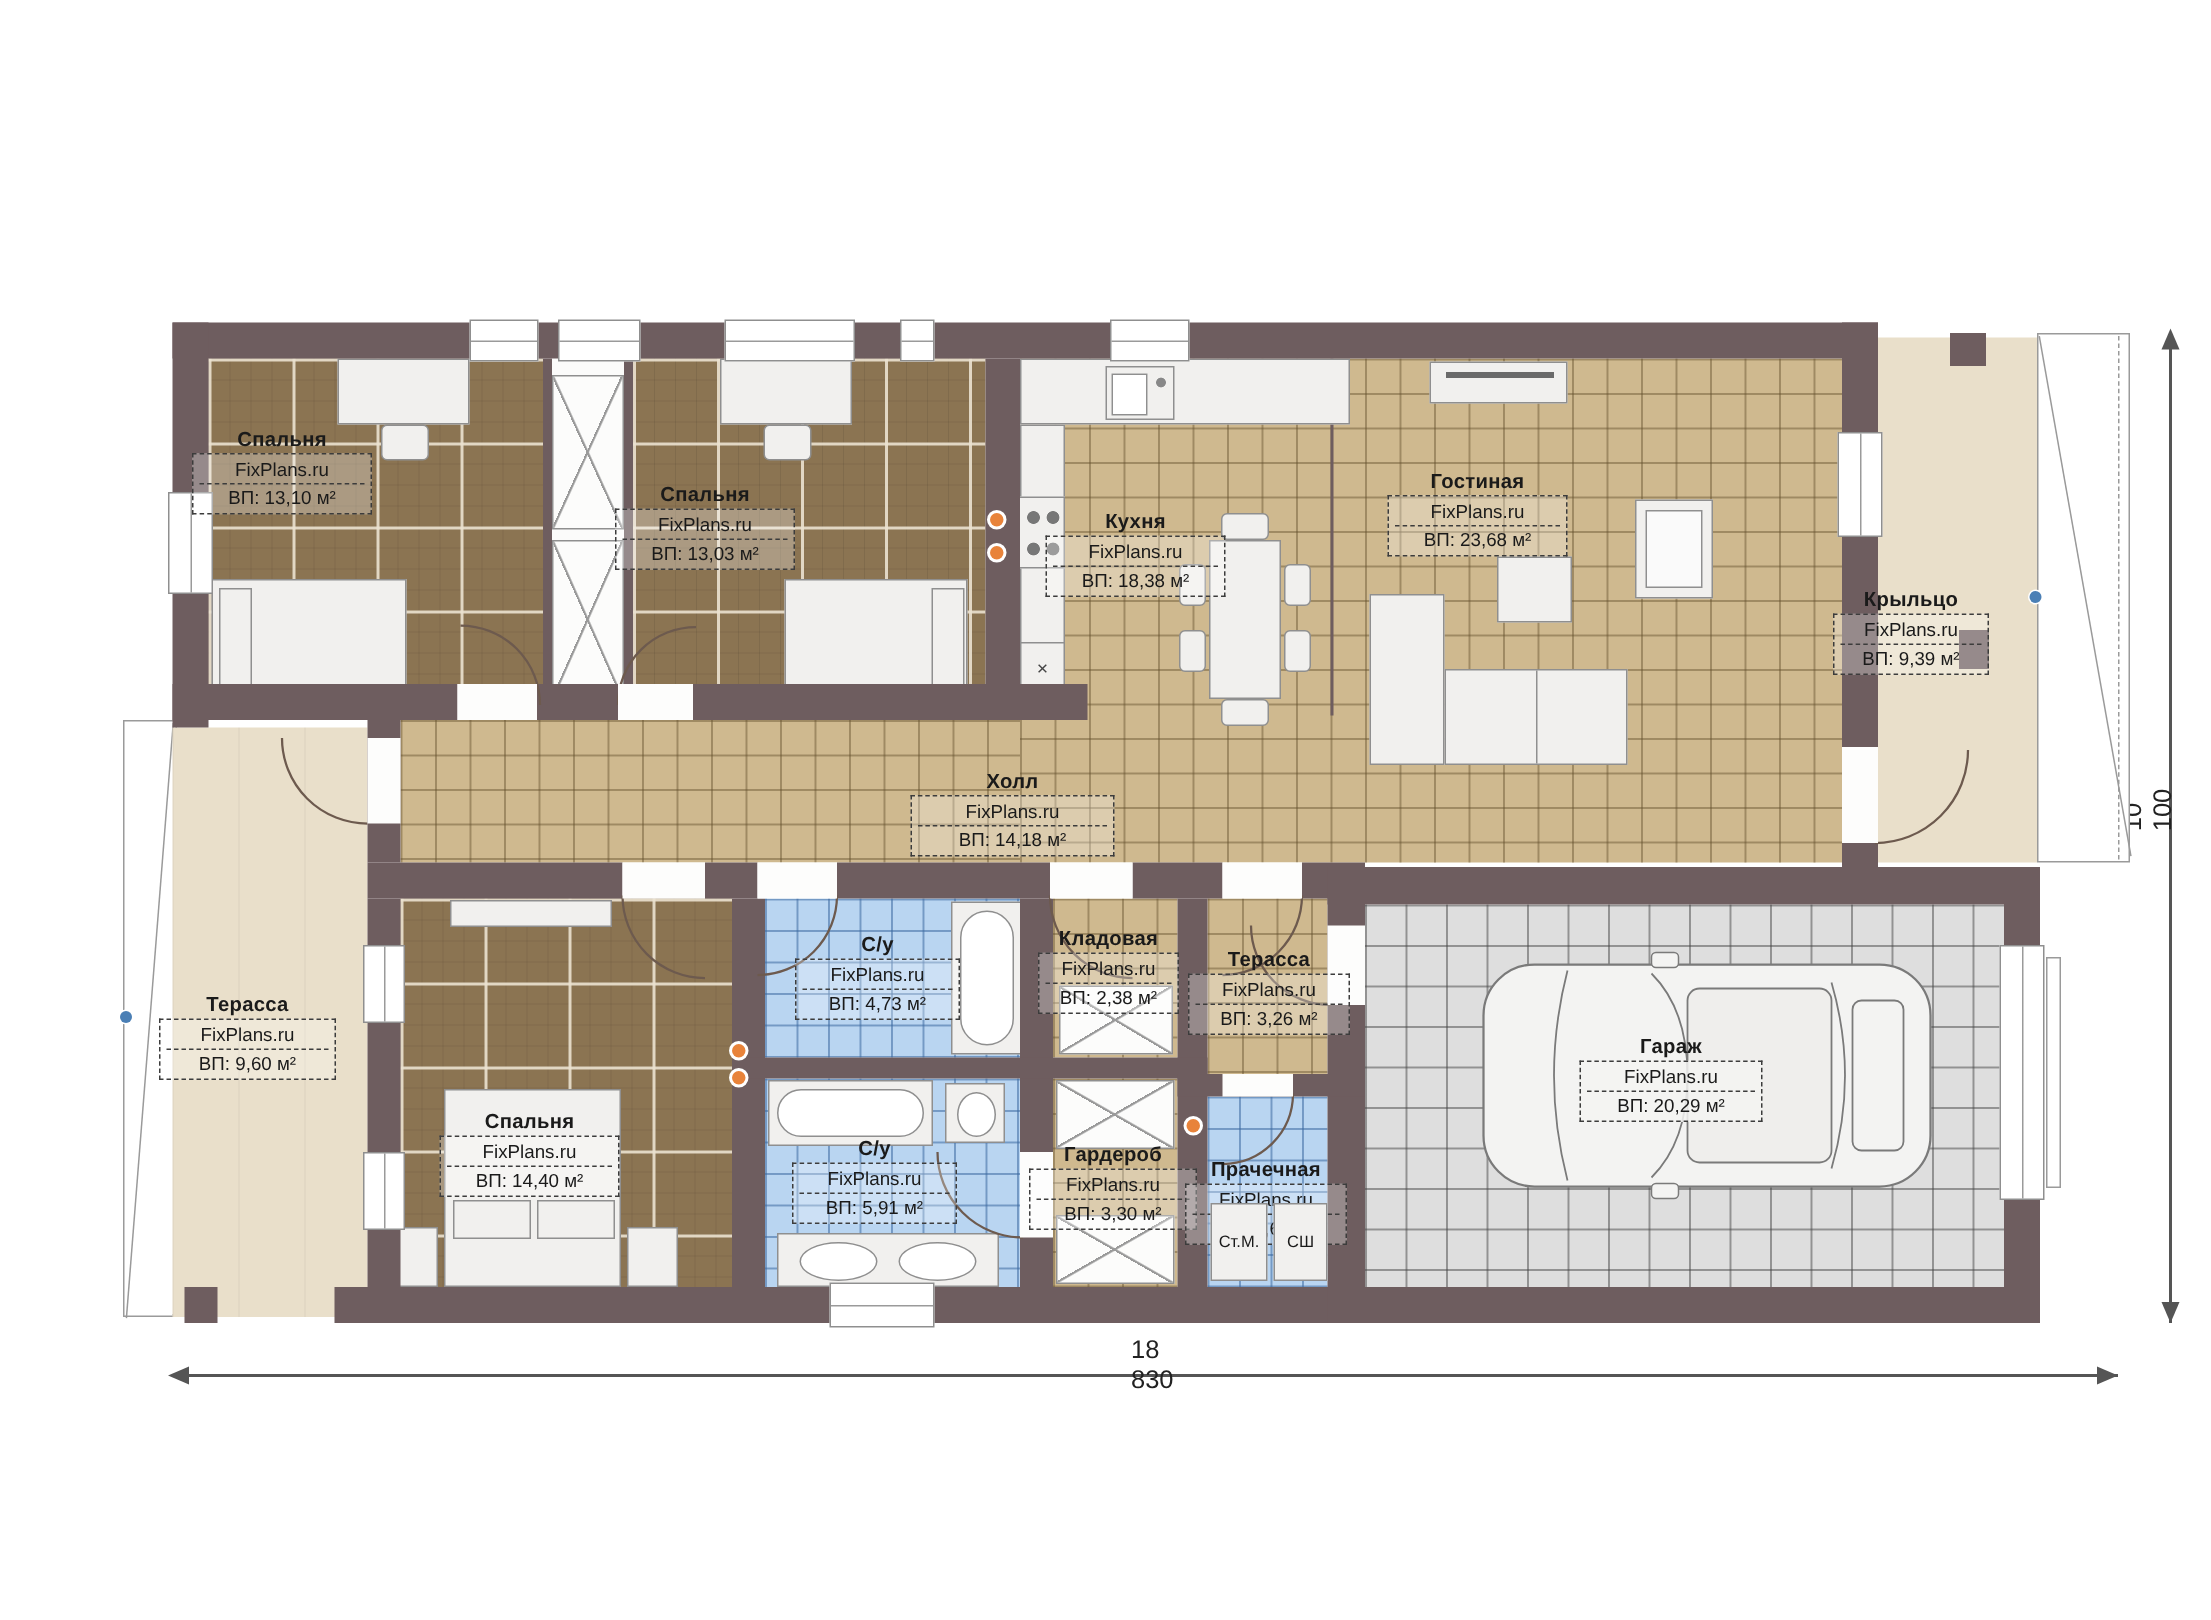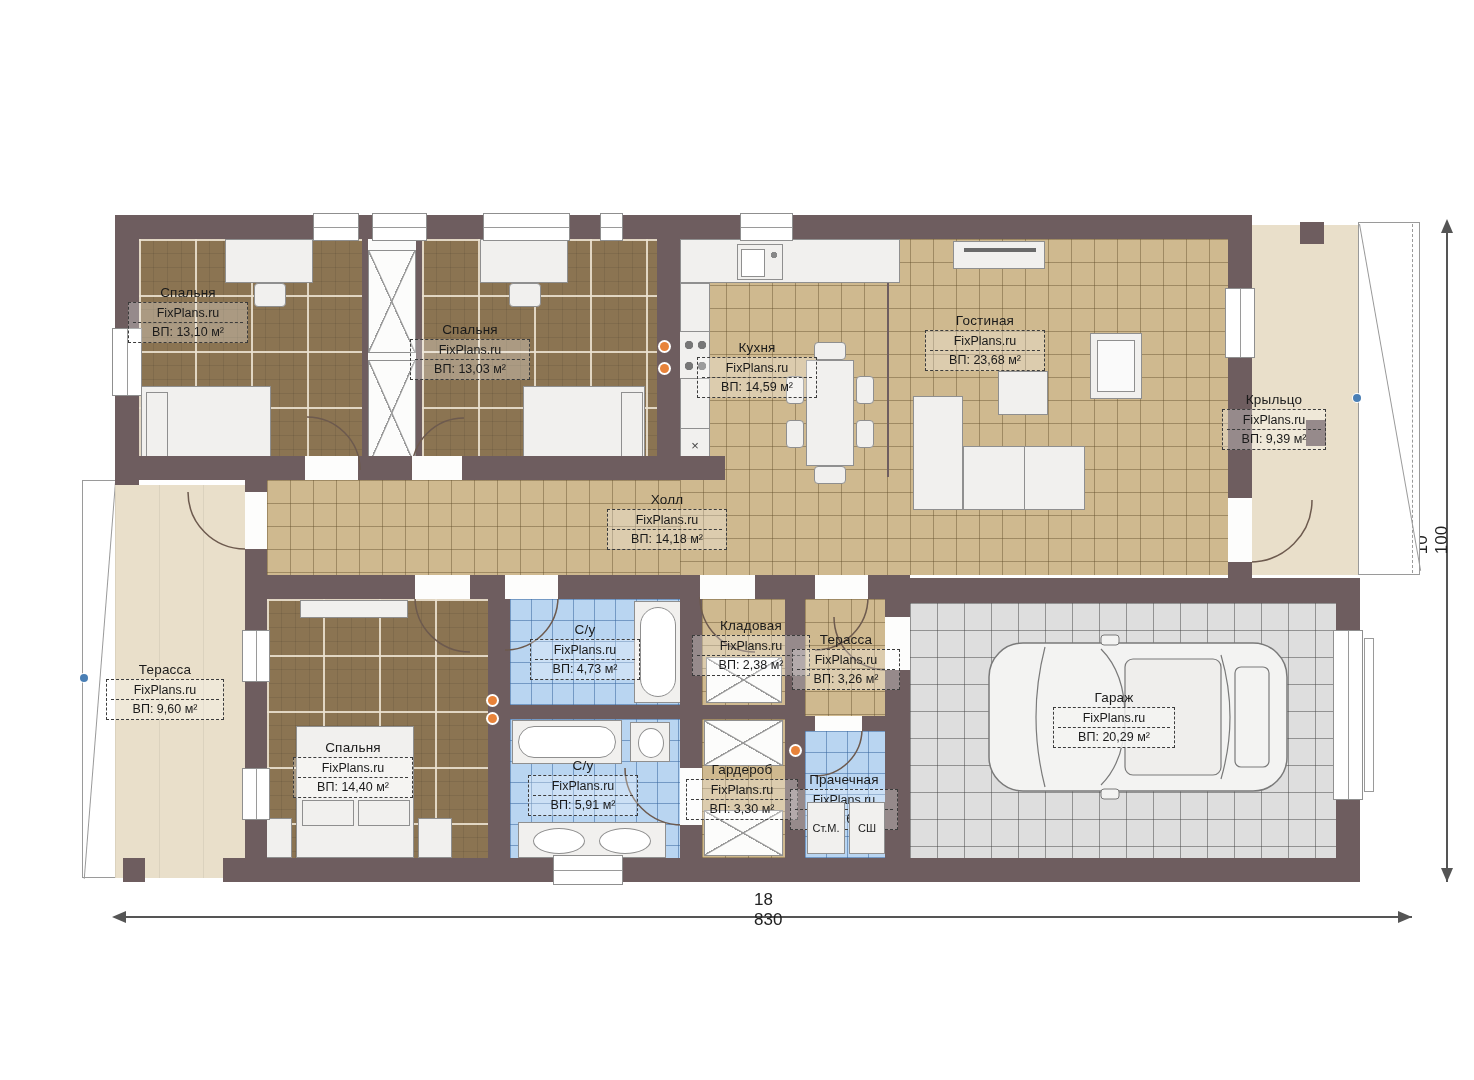--- a/index.html
+++ b/index.html
@@ -40,21 +40,21 @@
                      linear-gradient(to bottom right,transparent calc(50% - 1px),#9a9a9a calc(50% - 1px),#9a9a9a calc(50% + 0px),transparent calc(50% + 1px));}
   .tubinner{position:absolute;inset:5px;border:1px solid #8f8f8f;border-radius:18px;background:#fff;}
   .oval{position:absolute;border:1px solid #8f8f8f;border-radius:50%;background:#fff;}
   
   .window{background:#fff;border:1px solid #8f8f8f;box-sizing:border-box;}
   .window.h{background-image:linear-gradient(#9a9a9a,#9a9a9a);background-size:100% 1px;background-position:center;background-repeat:no-repeat;}
   .window.v{background-image:linear-gradient(90deg,#9a9a9a,#9a9a9a);background-size:1px 100%;background-position:center;background-repeat:no-repeat;}
   .gap{background:#fdfdfc;}
   
   .room-label{position:absolute;text-align:center;z-index:40;}
-  .rname{font-weight:normal;font-size:13.5px;letter-spacing:.2px;margin-bottom:2px;}
+  .rname{font-weight:bold;font-size:13.5px;letter-spacing:.2px;margin-bottom:2px;}
   .rbox{border:1px dashed #3c3c3c;background:rgba(255,255,255,.28);padding:1px 4px;}
   .rbrand{font-size:12.5px;border-bottom:1px dashed #3c3c3c;padding:2px 2px;}
   .rarea{font-size:12.5px;padding:2px 2px;}
   .appl{position:absolute;background:#f1f0ee;border:1px solid #8f8f8f;box-sizing:border-box;
         display:flex;align-items:center;justify-content:center;font-size:11px;z-index:45;}
   
   .dot-o{position:absolute;width:9px;height:9px;border-radius:50%;background:#e8833a;box-shadow:0 0 0 2px #fff;z-index:50;}
   .dot-b{position:absolute;width:8px;height:8px;border-radius:50%;background:#4a7fb5;box-shadow:0 0 0 1px #fff;z-index:50;}
   
   .outline{border:1px solid #9a9a9a;background:#fff;box-sizing:border-box;}
@@ -254,38 +254,38 @@
     <div class="rname">Спальня</div>
     <div class="rbox">
         <div class="rbrand">FixPlans.ru</div>
     <div class="rarea">ВП: 13,03 м²</div>
       </div>
   </div>
   <div class="room-label" style="left:697px;top:340px;width:120px">
     <div class="rname">Кухня</div>
     <div class="rbox">
         <div class="rbrand">FixPlans.ru</div>
-    <div class="rarea">ВП: 14,59 м²</div>
+    <div class="rarea">ВП: 18,38 м²</div>
       </div>
   </div>
   <div class="room-label" style="left:925px;top:313px;width:120px">
     <div class="rname">Гостиная</div>
     <div class="rbox">
         <div class="rbrand">FixPlans.ru</div>
     <div class="rarea">ВП: 23,68 м²</div>
       </div>
   </div>
   <div class="room-label" style="left:1222px;top:392px;width:104px">
     <div class="rname">Крыльцо</div>
     <div class="rbox">
         <div class="rbrand">FixPlans.ru</div>
     <div class="rarea">ВП: 9,39 м²</div>
       </div>
   </div>
-  <div class="room-label" style="left:607px;top:492px;width:120px">
+  <div class="room-label" style="left:607px;top:513px;width:136px">
     <div class="rname">Холл</div>
     <div class="rbox">
         <div class="rbrand">FixPlans.ru</div>
     <div class="rarea">ВП: 14,18 м²</div>
       </div>
   </div>
   <div class="room-label" style="left:106px;top:662px;width:118px">
     <div class="rname">Терасса</div>
     <div class="rbox">
         <div class="rbrand">FixPlans.ru</div>
@@ -299,21 +299,21 @@
     <div class="rarea">ВП: 14,40 м²</div>
       </div>
   </div>
   <div class="room-label" style="left:530px;top:622px;width:110px">
     <div class="rname">С/у</div>
     <div class="rbox">
         <div class="rbrand">FixPlans.ru</div>
     <div class="rarea">ВП: 4,73 м²</div>
       </div>
   </div>
-  <div class="room-label" style="left:692px;top:618px;width:118px">
+  <div class="room-label" style="left:692px;top:618px;width:94px">
     <div class="rname">Кладовая</div>
     <div class="rbox">
         <div class="rbrand">FixPlans.ru</div>
     <div class="rarea">ВП: 2,38 м²</div>
       </div>
   </div>
   <div class="room-label" style="left:792px;top:632px;width:108px">
     <div class="rname">Терасса</div>
     <div class="rbox">
         <div class="rbrand">FixPlans.ru</div>

